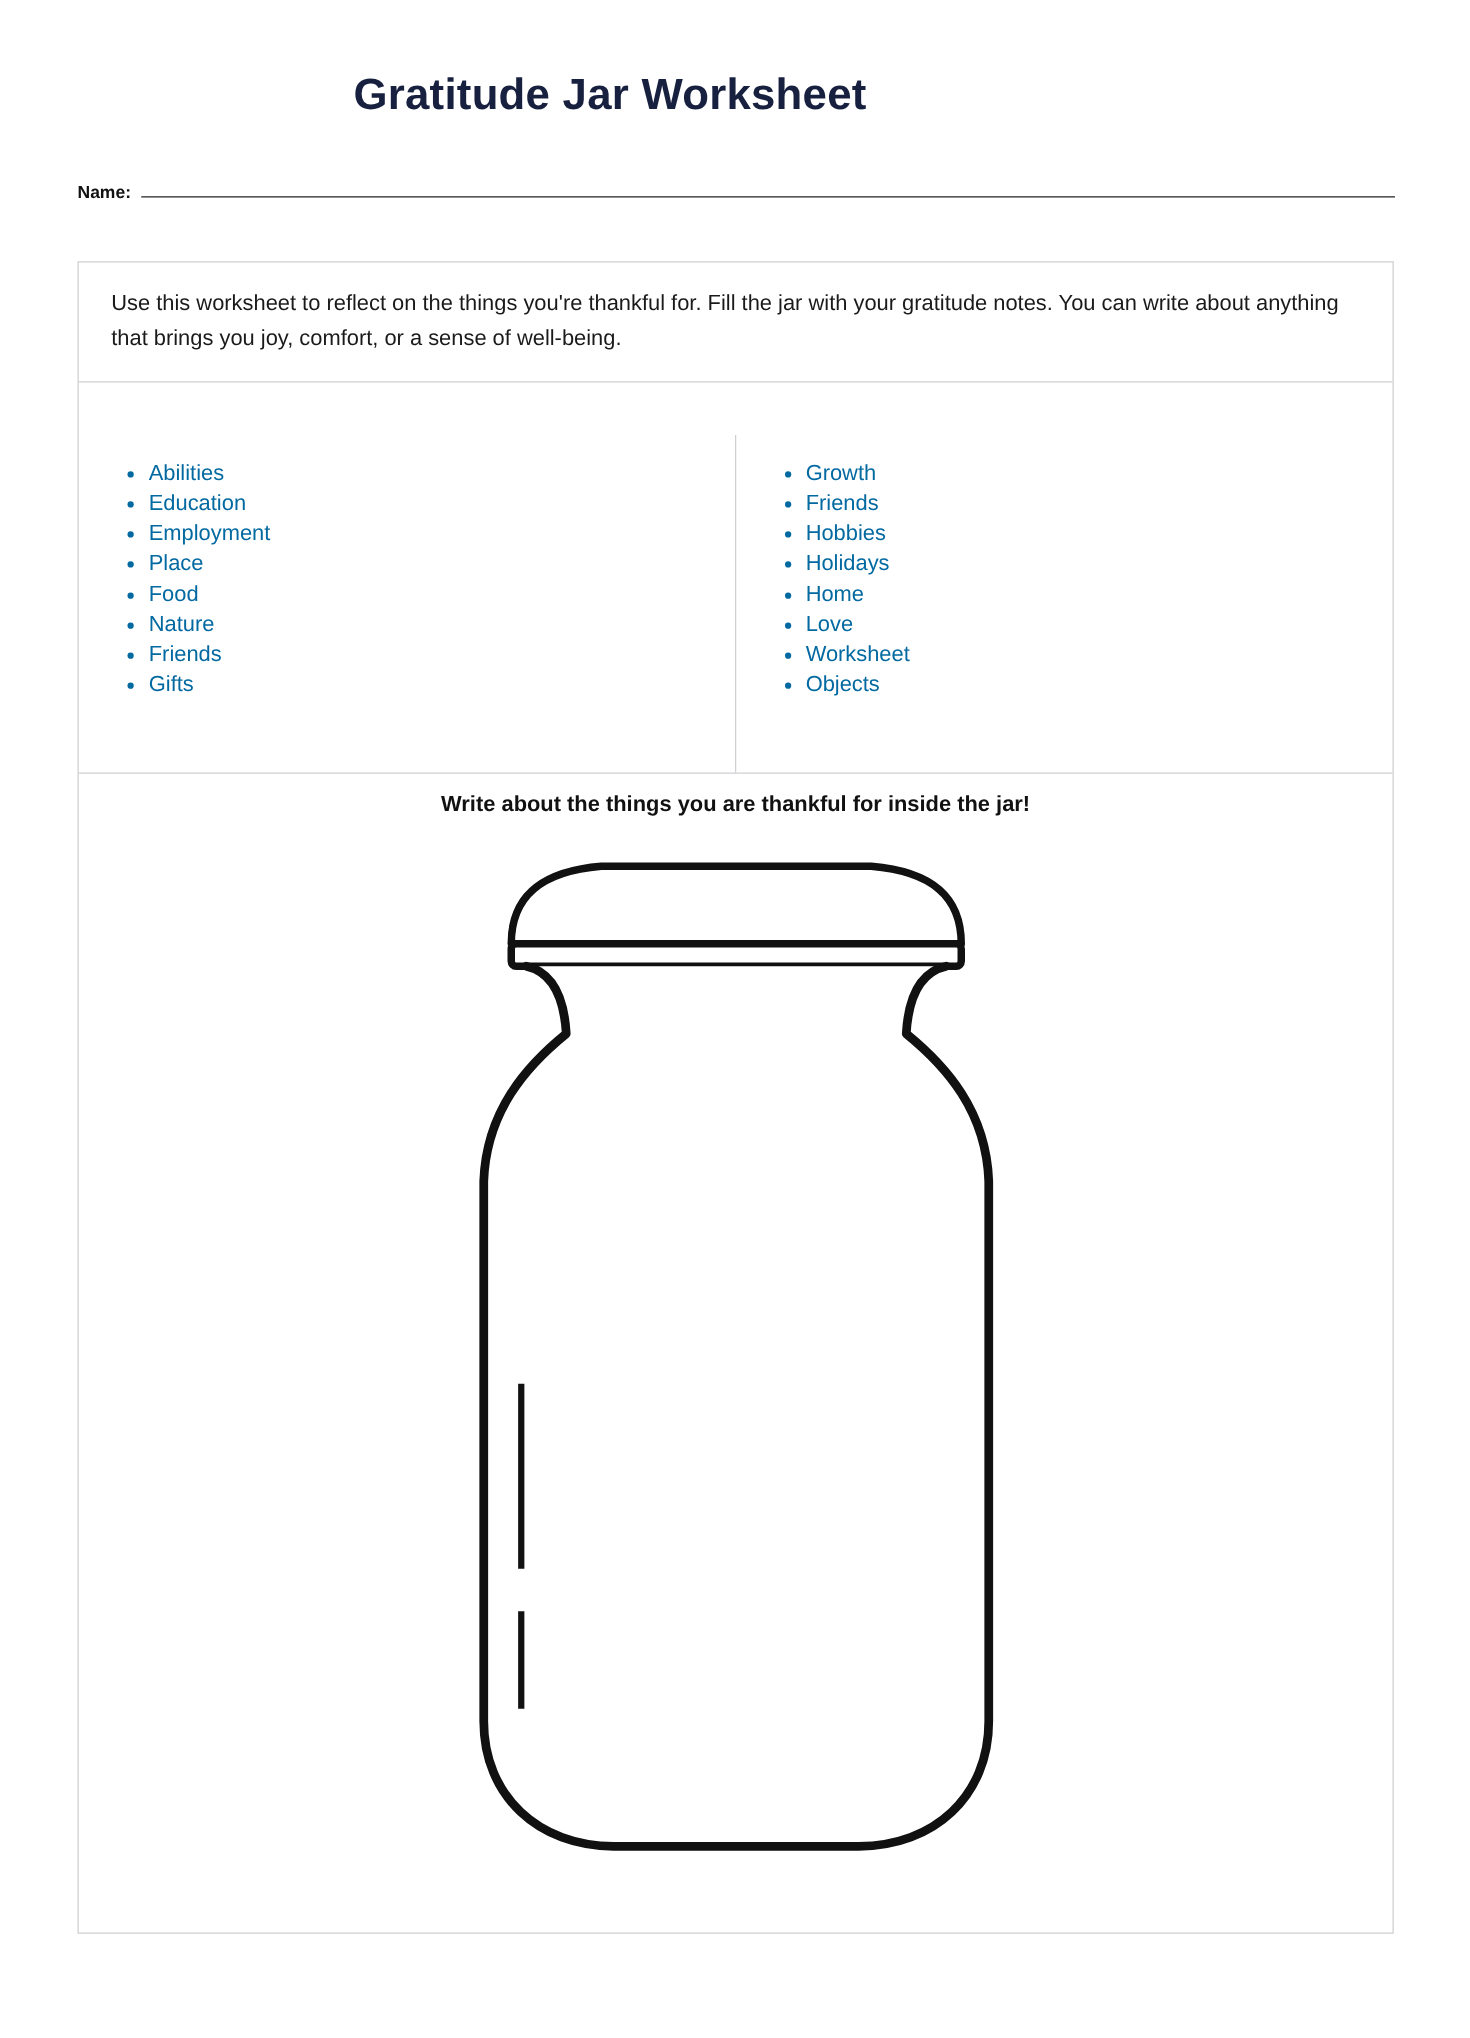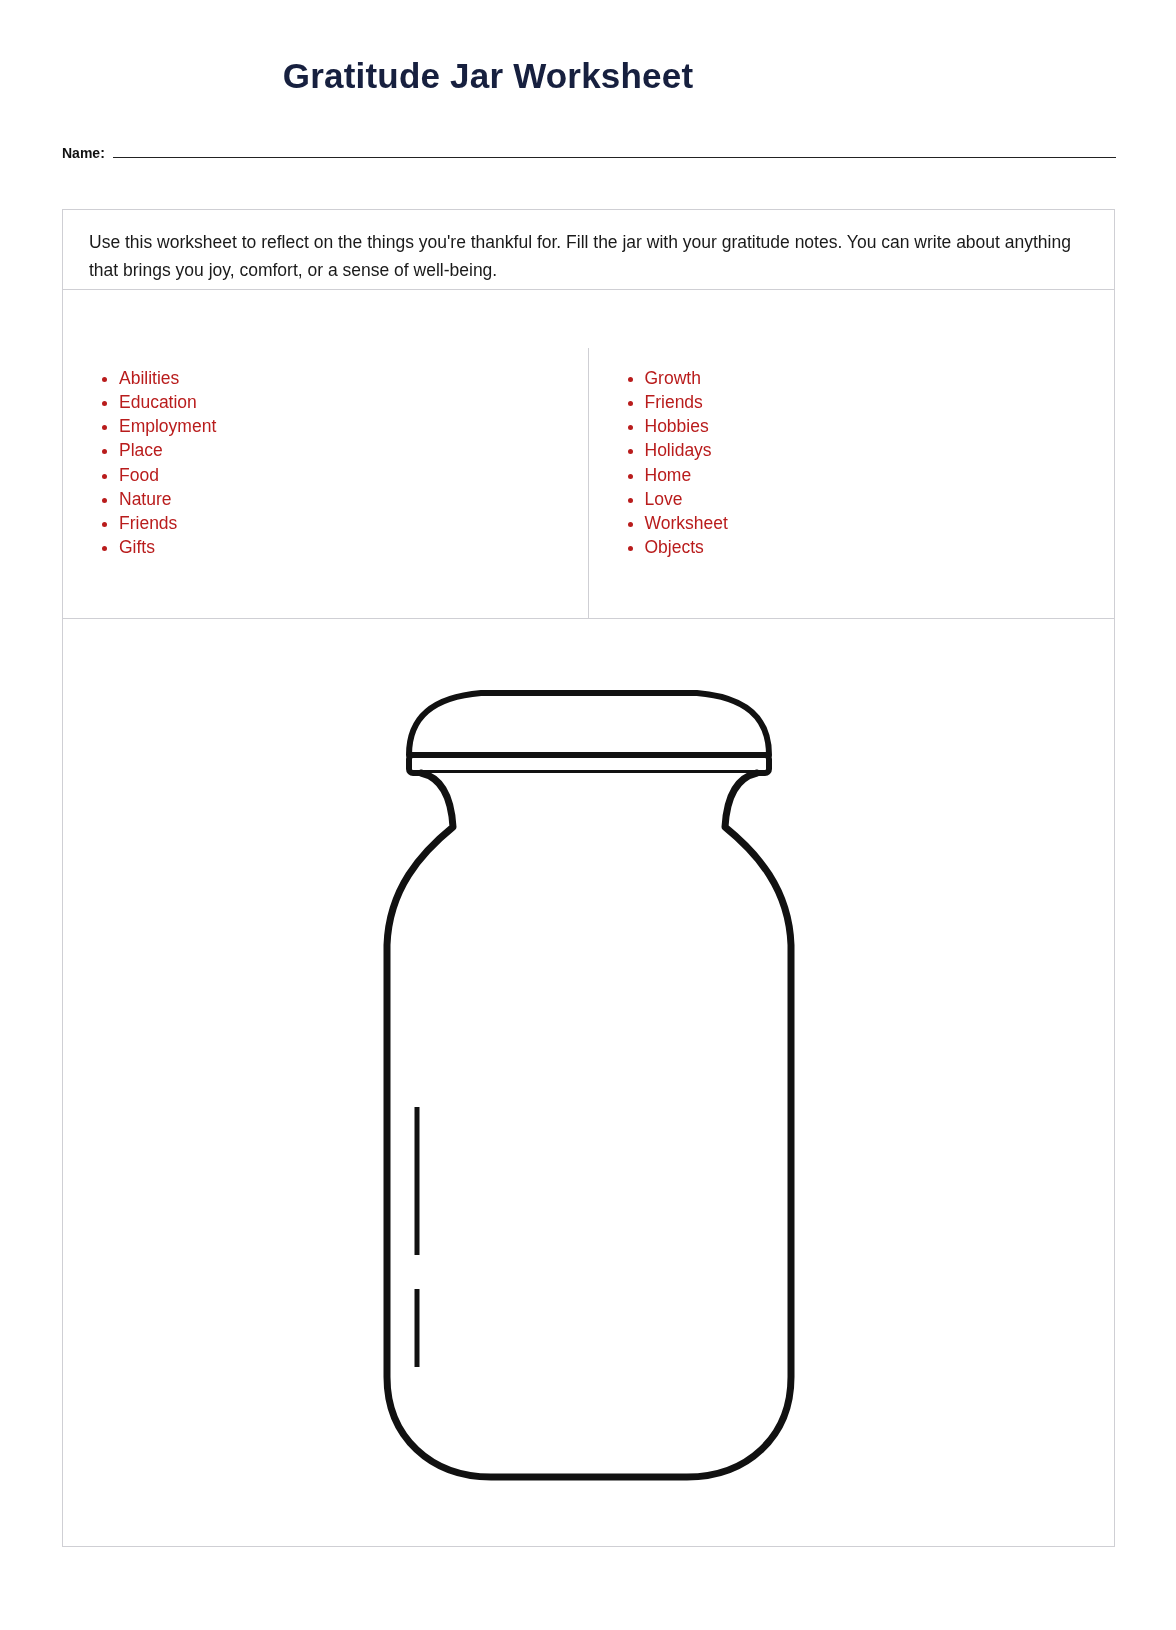--- a/index.html
+++ b/index.html
@@ -62,21 +62,21 @@
     height: 1338px;
     border: 1px solid #cfcfd4;
     box-sizing: border-box;
   }
   .intro {
     position: absolute;
     left: 0;
     top: 0;
     width: 100%;
     box-sizing: border-box;
-    padding: 18px 26px 4px 26px;
+    padding: 18px 26px 20px 26px;
     border-bottom: 1px solid #cfcfd4;
   }
   .intro p {
     margin: 0;
     font-size: 17.5px;
     line-height: 1.62;
     color: #1a1a1a;
   }
   .intro p.second {
     margin-top: 22px;
@@ -101,21 +101,21 @@
     border-right: none;
   }
   .col ul {
     margin: 0;
     padding-left: 46px;
     list-style: disc;
   }
   .col li {
     font-size: 17.5px;
     line-height: 1.38;
-    color: #b91c1c;
+    color: #0369a1;
   }
   .jar-section {
     position: absolute;
     left: 0;
     top: 409px;
     width: 100%;
     height: 928px;
   }
   .jar-heading {
     margin: 0;
@@ -176,20 +176,21 @@
           <li>Holidays</li>
           <li>Home</li>
           <li>Love</li>
           <li>Worksheet</li>
           <li>Objects</li>
         </ul>
       </div>
     </div>
 
     <div class="jar-section">
+      <p class="jar-heading">Write about the things you are thankful for inside the jar!</p>
 
       <div class="jar-wrap" placeholder="">
         <svg class="jar" width="440" height="840" viewBox="0 0 440 840">
 
           <path d="M40 78 C40 40 64 20 112 16 L328 16 C376 20 400 40 400 78 L400 78 L40 78 Z" fill="#ffffff" stroke="#111111" stroke-width="6" stroke-linejoin="round"></path>
           <rect x="40" y="78" width="360" height="18" rx="4" fill="#ffffff" stroke="#111111" stroke-width="6"></rect>
 
           <path d="M52 96 C70 100 82 116 84 150 C52 176 20 212 18 268 L18 700 C18 760 62 800 122 800 L318 800 C378 800 422 760 422 700 L422 268 C420 212 388 176 356 150 C358 116 370 100 388 96" fill="#ffffff" stroke="#111111" stroke-width="7" stroke-linejoin="round" stroke-linecap="round"></path>
 
           <line x1="48" y1="430" x2="48" y2="578" stroke="#111111" stroke-width="5" stroke-linecap="butt"></line>

